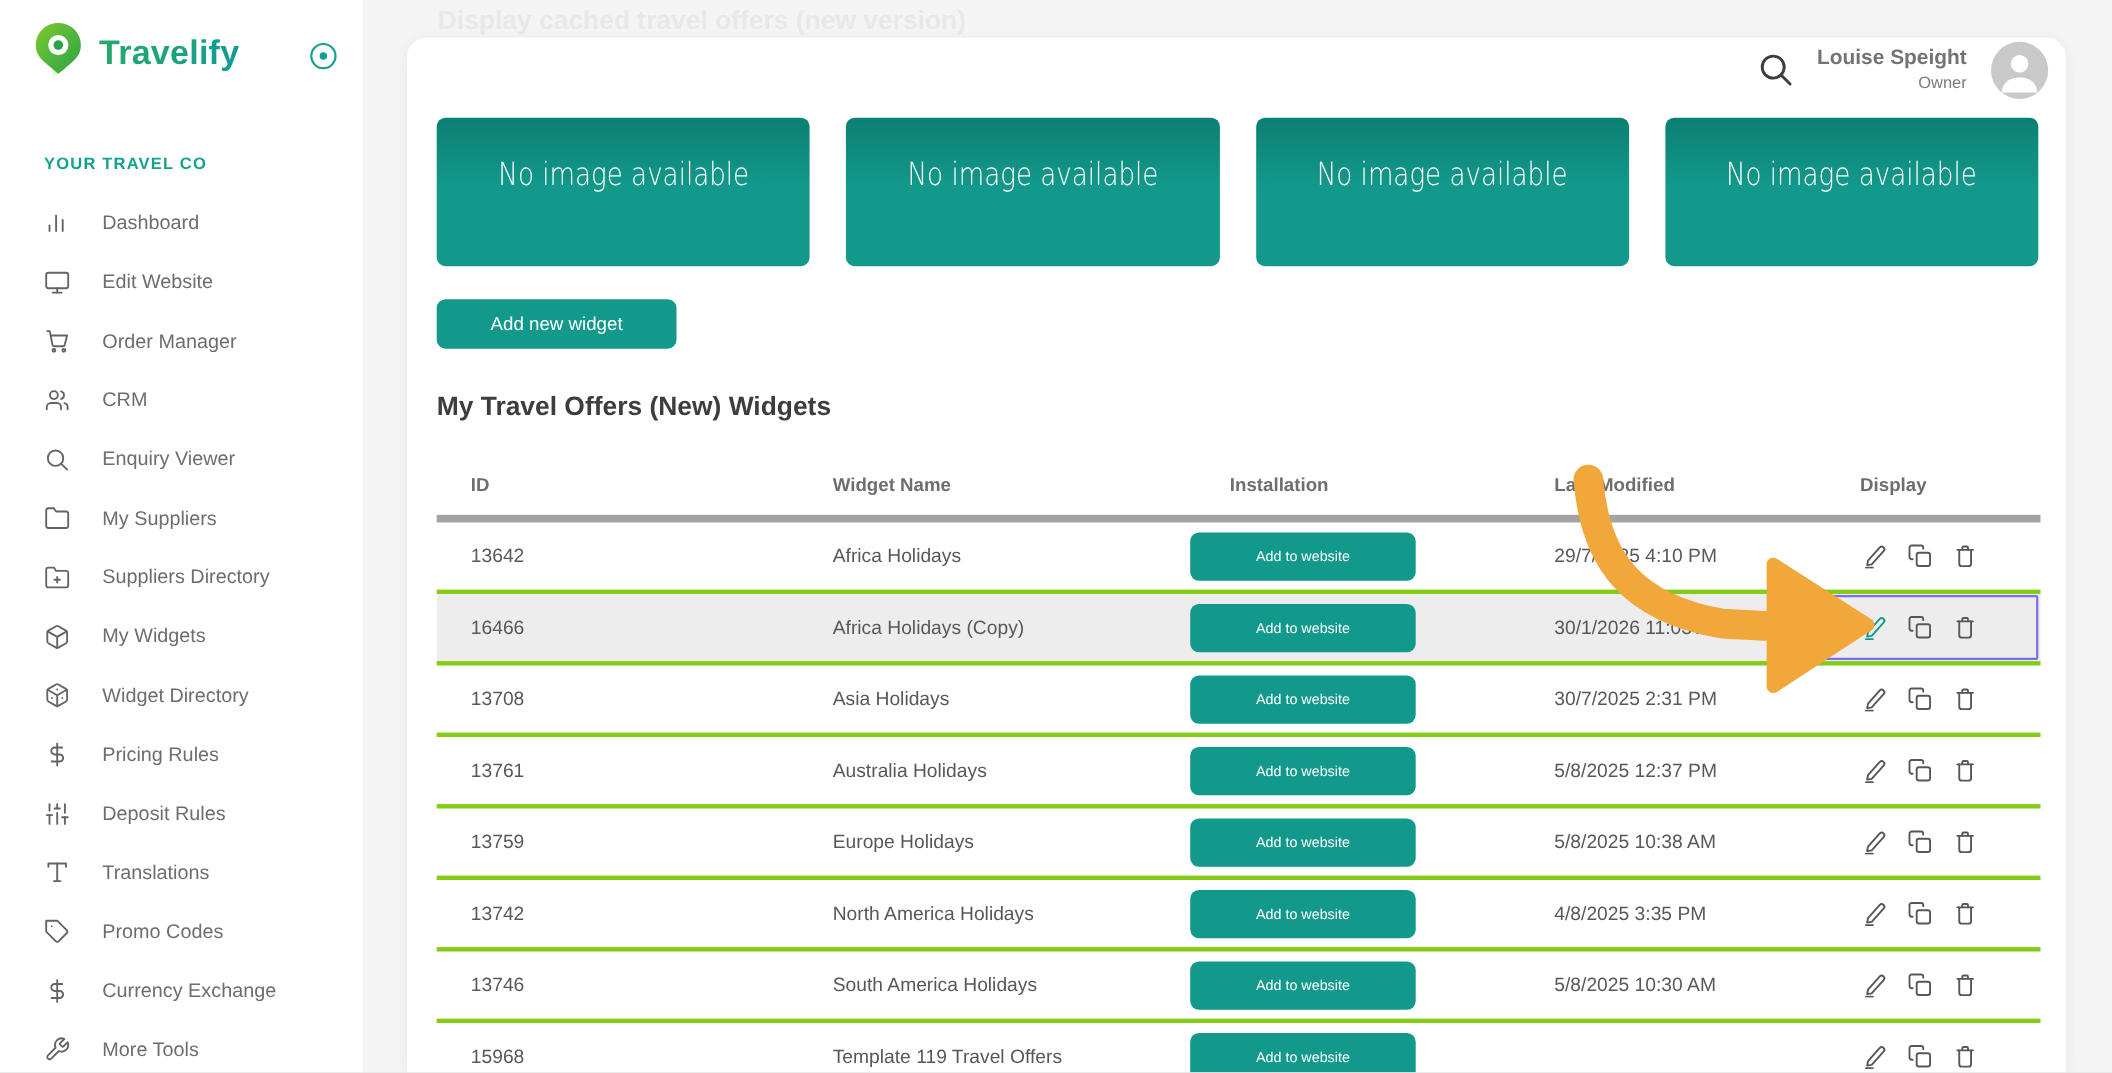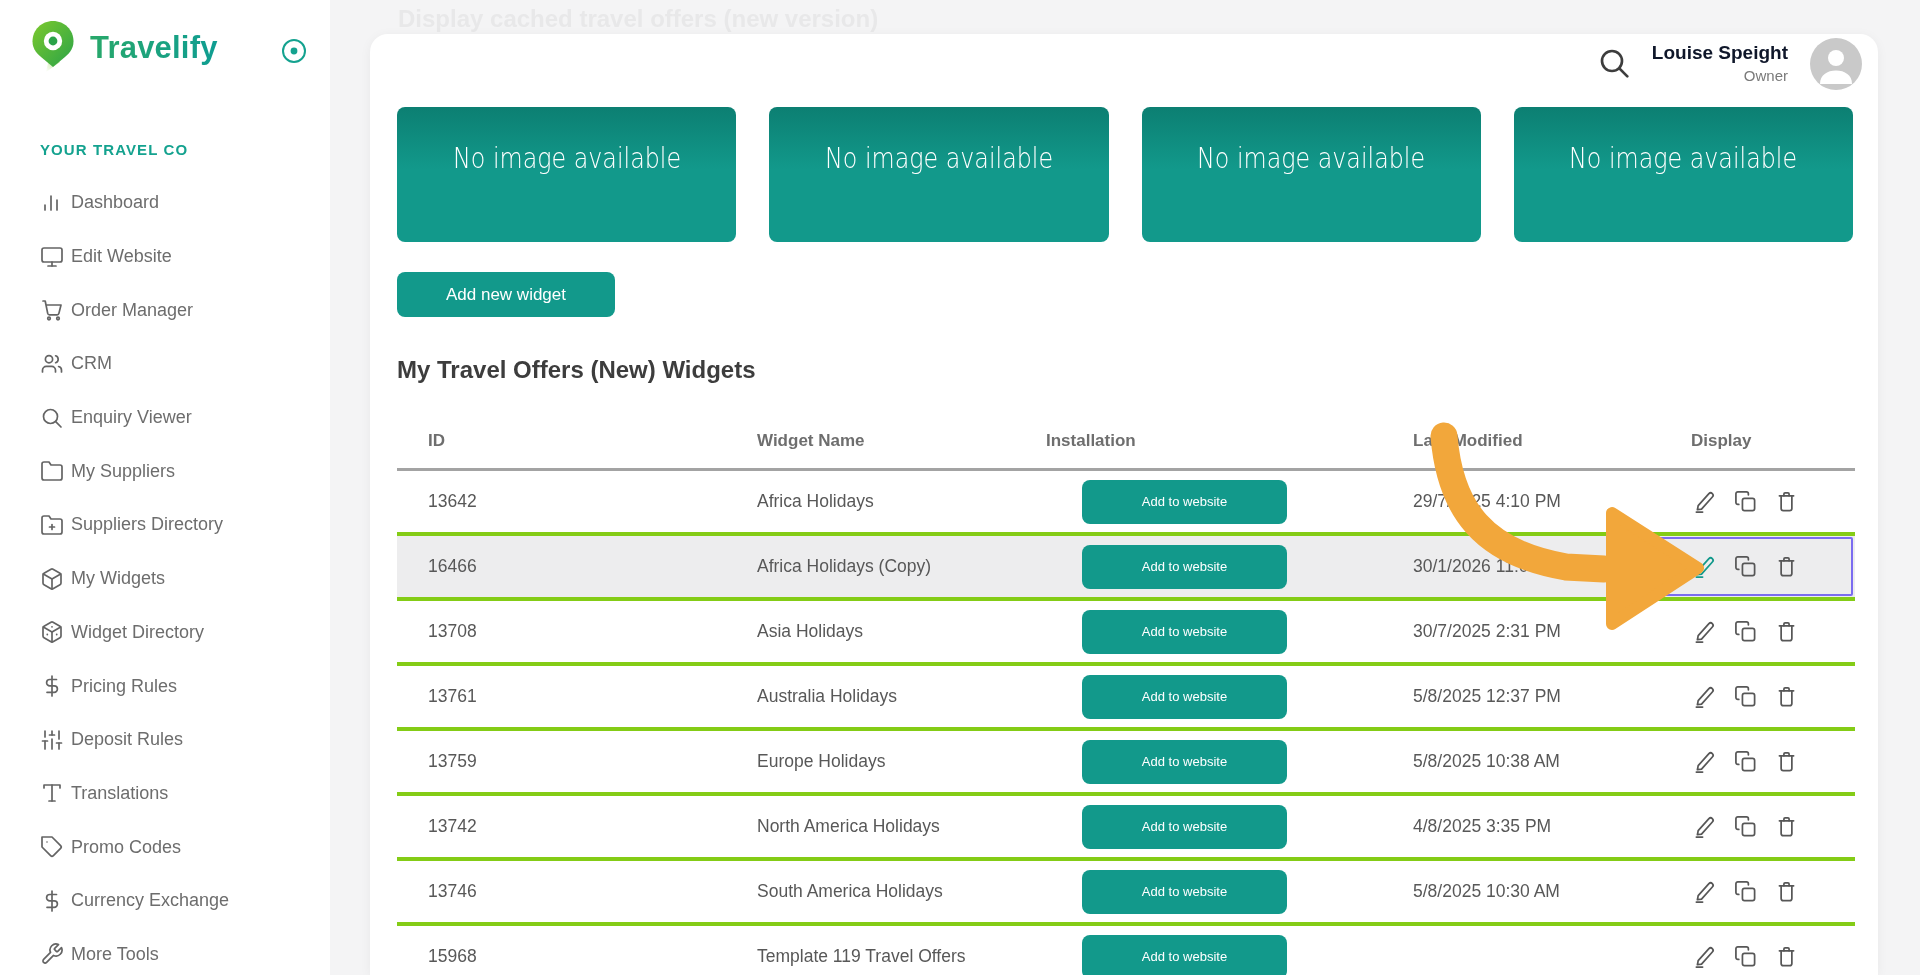--- a/index.html
+++ b/index.html
@@ -12,34 +12,34 @@
   .logo-pin{width:46px;height:56px;}
   .wordmark{margin-left:14px;font-size:31px;font-weight:bold;letter-spacing:.2px;
             background:linear-gradient(90deg,#28a86a,#0f9d92);
             -webkit-background-clip:text;background-clip:text;color:transparent;}
   .collapse-btn{position:absolute;left:281px;top:38px;width:26px;height:26px;cursor:pointer;}
   .side-label{position:absolute;left:40px;top:141px;font-size:15px;font-weight:bold;
               color:#14a28f;letter-spacing:1.1px;}
   .nav{position:absolute;left:0;top:176px;width:100%;}
   .nav-item{display:flex;align-items:center;height:53.7px;padding-left:40px;cursor:pointer;color:#6d6d6d;}
   .nav-item .nico{width:24px;height:24px;flex:0 0 24px;color:#646464;}
-  .nav-item .nlabel{margin-left:7px;font-size:18px;}
+  .nav-item .nlabel{margin-left:29px;font-size:18px;}
 
   
   .faint-title{position:absolute;left:398px;top:5px;font-size:24px;font-weight:600;
                color:#e8e8e9;z-index:0;white-space:nowrap;}
 
   
   .card{position:absolute;left:370px;top:34px;width:1508px;height:941px;background:#fff;
         border-radius:18px 18px 0 0;box-shadow:0 2px 12px rgba(0,0,0,.05);z-index:1;overflow:hidden;}
 
   
   .search-btn{position:absolute;left:1228px;top:13px;width:32px;height:32px;color:#3d3d3d;cursor:pointer;}
   .user-block{position:absolute;left:1188px;top:8px;width:230px;text-align:right;}
-  .user-name{font-size:19px;font-weight:bold;color:#0f172a;}
+  .user-name{font-size:19px;font-weight:bold;color:#737373;}
   .user-role{font-size:15px;color:#7a7a7a;margin-top:3px;}
   .avatar{position:absolute;left:1440px;top:4px;width:52px;height:52px;border-radius:50%;
           background:#c9c9c9;cursor:pointer;overflow:hidden;}
 
   
   .cards-row{position:absolute;left:27px;top:73px;width:1456px;display:flex;gap:33px;}
   .wcard{flex:1;height:135px;border-radius:8px;
          background:linear-gradient(180deg,var(--teal-dark,#0c7f72) 0%,var(--teal,#12998b) 46%);
          display:flex;justify-content:center;}
   .wcard span{margin-top:34px;color:#fff;font-size:29px;font-weight:300;
@@ -47,21 +47,21 @@
 
   
   .add-widget-btn{position:absolute;left:27px;top:238px;width:218px;height:45px;border:none;
                   border-radius:8px;background:var(--teal,#12998b);color:#fff;font-size:17px;
                   font-weight:500;font-family:inherit;cursor:pointer;}
 
   .section-title{position:absolute;left:27px;top:322px;font-size:24px;font-weight:bold;color:#3d3d3d;}
 
   
   .table{position:absolute;left:27px;top:383px;width:1458px;}
-  .thead{position:relative;height:51px;border-bottom:3px solid #a3a3a3;}
+  .thead{position:relative;height:51px;border-bottom:7px solid #a3a3a3;}
   .th{position:absolute;top:14px;font-size:17px;font-weight:600;color:#6e6e6e;}
   .t-row{position:relative;height:61px;border-bottom:4px solid #84cc16;}
   .t-row.hl{background:var(--row-hl,#ededee);}
   .cell{position:absolute;top:0;height:100%;display:flex;align-items:center;
         font-size:17.5px;color:#585858;}
   .c-id{left:31px;}
   .c-name{left:360px;}
   .c-install{left:685px;}
   .install-btn{width:205px;height:44px;border:none;border-radius:8px;background:var(--teal,#12998b);
                color:#fff;font-size:13px;font-weight:500;font-family:inherit;cursor:pointer;}
@@ -304,21 +304,21 @@
       </div>
 
     <button class="add-widget-btn">Add new widget</button>
 
     <div class="section-title">My Travel Offers (New) Widgets</div>
 
     <div class="table">
       <div class="thead">
         <span class="th" style="left:31px">ID</span>
         <span class="th" style="left:360px">Widget Name</span>
-        <span class="th" style="left:649px">Installation</span>
+        <span class="th" style="left:721px">Installation</span>
         <span class="th" style="left:1016px">Last Modified</span>
         <span class="th" style="left:1294px">Display</span>
       </div>
       <div id="tbody">
           <div class="t-row">
     <div class="cell c-id">13642</div>
     <div class="cell c-name">Africa Holidays</div>
     <div class="cell c-install">
       <button class="install-btn">Add to website</button>
     </div>

